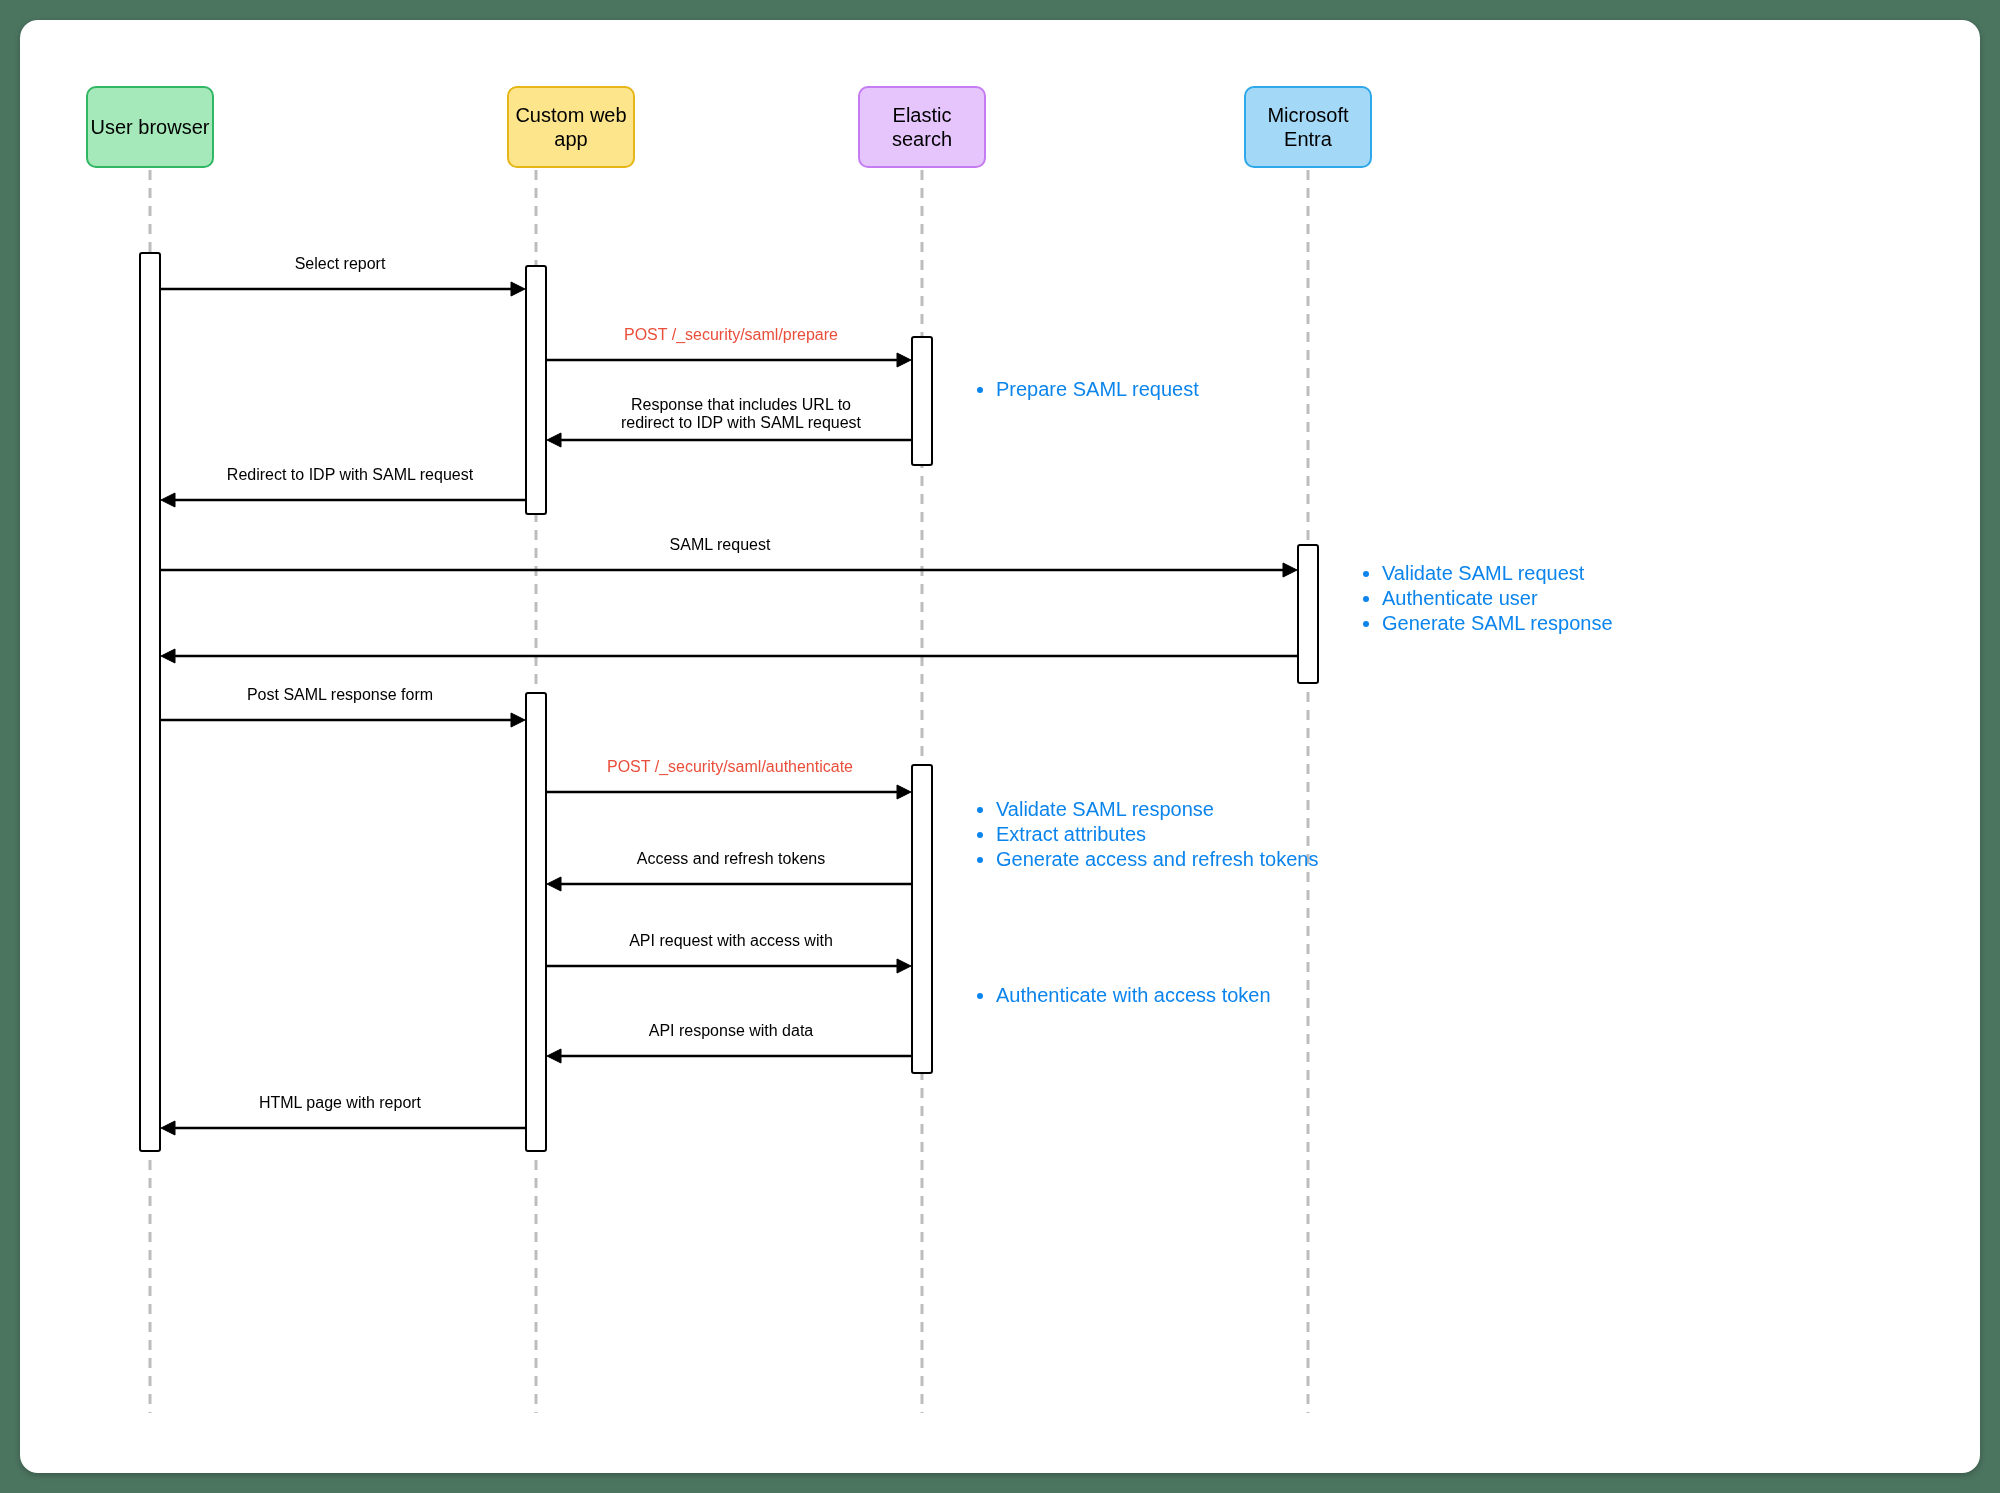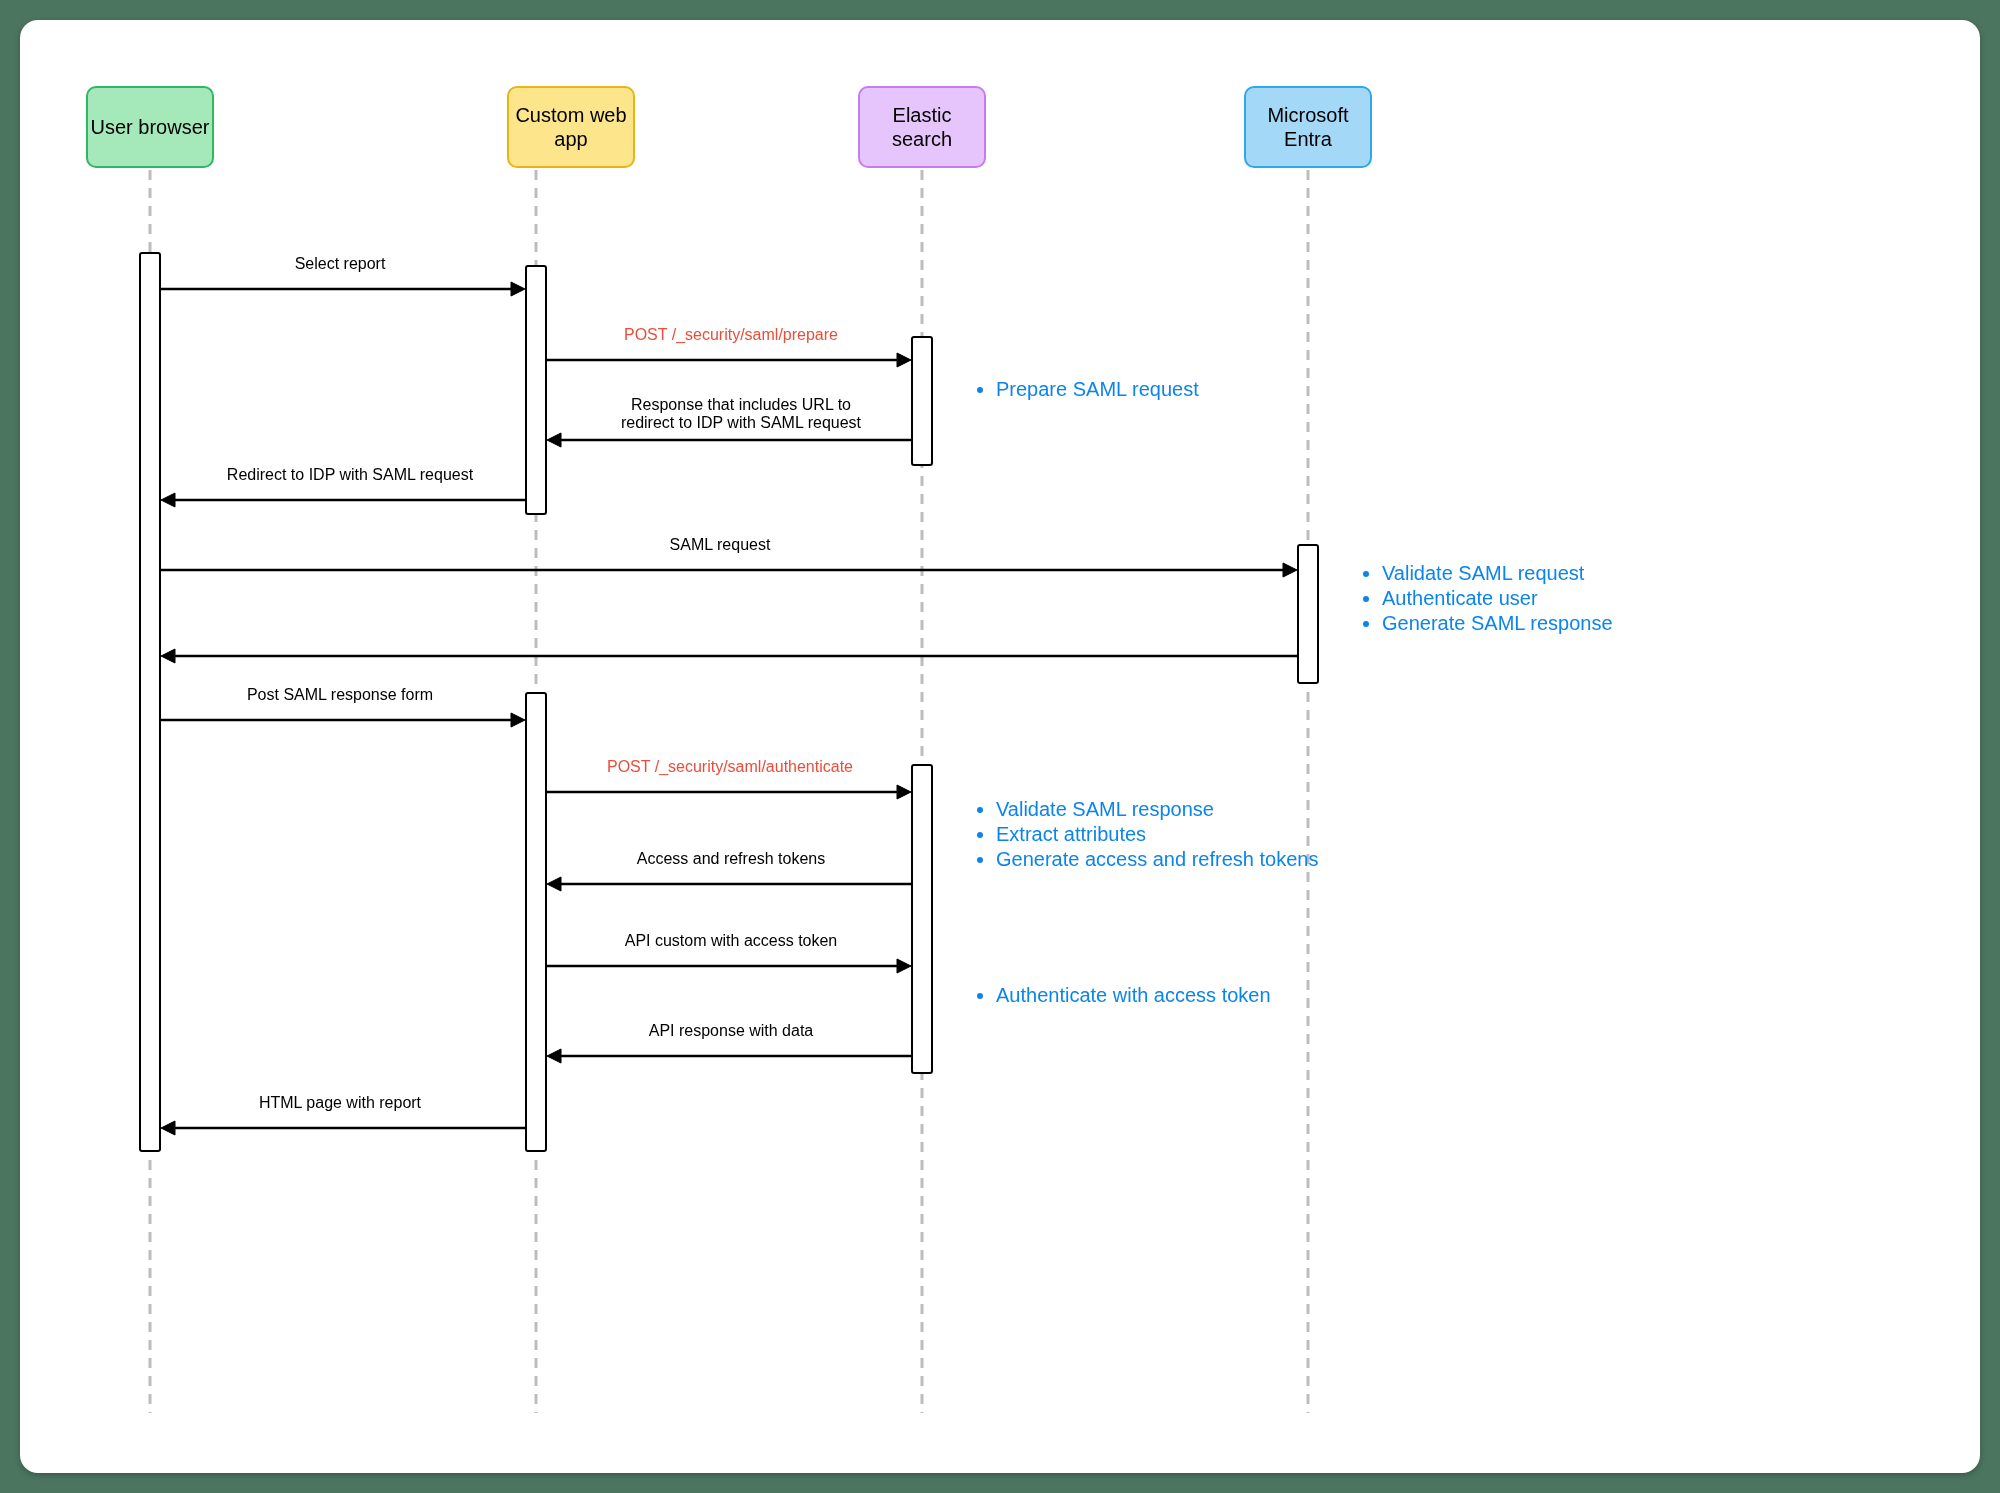--- a/index.html
+++ b/index.html
@@ -155,21 +155,21 @@
     <svg class="arrow" style="left:527px; top:856px; width:364px; height:16px;">
       <line x1="364" y1="8" x2="14" y2="8"></line>
         <polygon points="14,1 0,8 14,15"></polygon>
     </svg>
     <div class="msg" style="left:556px; top:830px; width:310px;">Access and refresh tokens</div>
 
     <svg class="arrow" style="left:527px; top:938px; width:364px; height:16px;">
       <line x1="0" y1="8" x2="350" y2="8"></line>
         <polygon points="350,1 364,8 350,15"></polygon>
     </svg>
-    <div class="msg" style="left:556px; top:912px; width:310px;">API custom with access token</div>
+    <div class="msg" style="left:556px; top:912px; width:310px;">API request with access with</div>
 
     <svg class="arrow" style="left:527px; top:1028px; width:364px; height:16px;">
       <line x1="364" y1="8" x2="14" y2="8"></line>
         <polygon points="14,1 0,8 14,15"></polygon>
     </svg>
     <div class="msg" style="left:556px; top:1002px; width:310px;">API response with data</div>
 
     <svg class="arrow" style="left:141px; top:1100px; width:364px; height:16px;">
       <line x1="364" y1="8" x2="14" y2="8"></line>
         <polygon points="14,1 0,8 14,15"></polygon>

